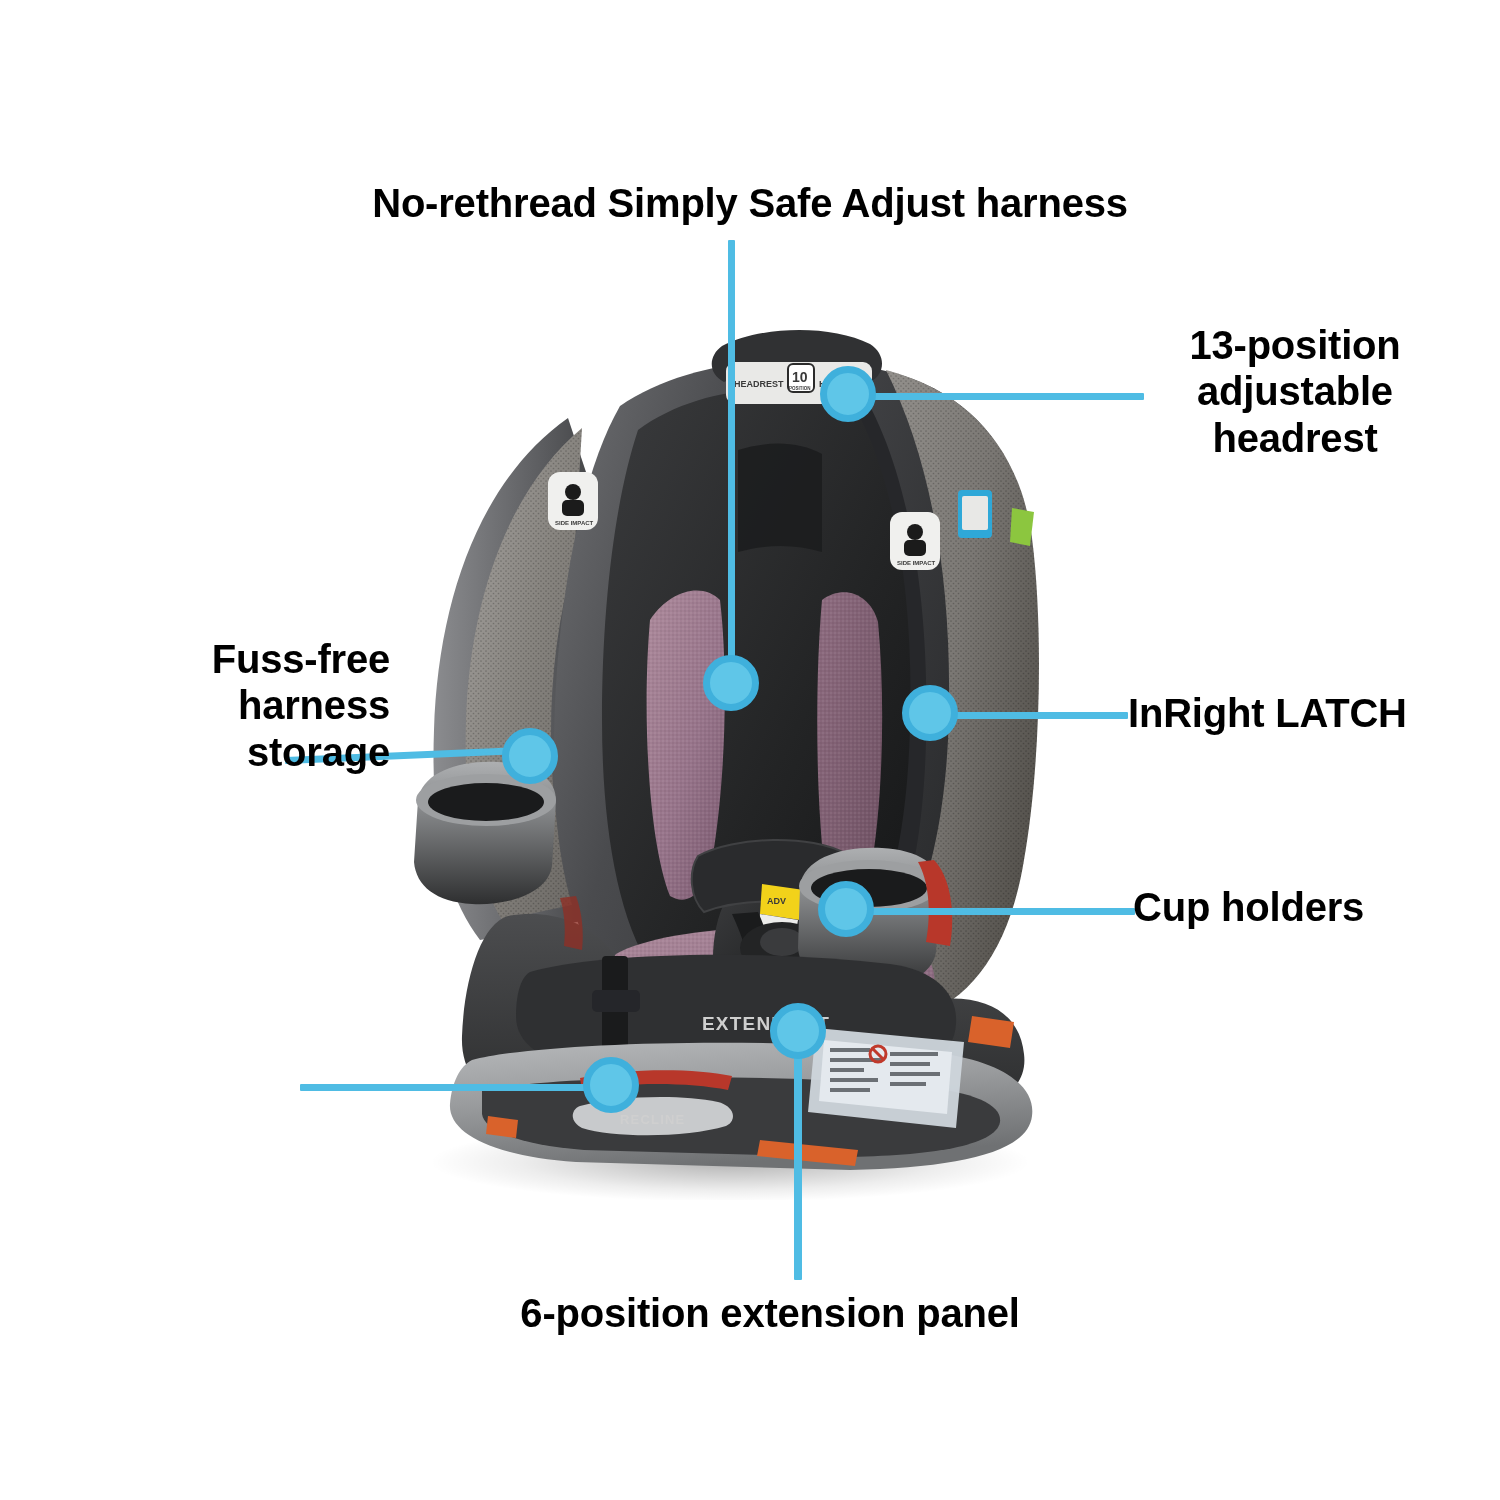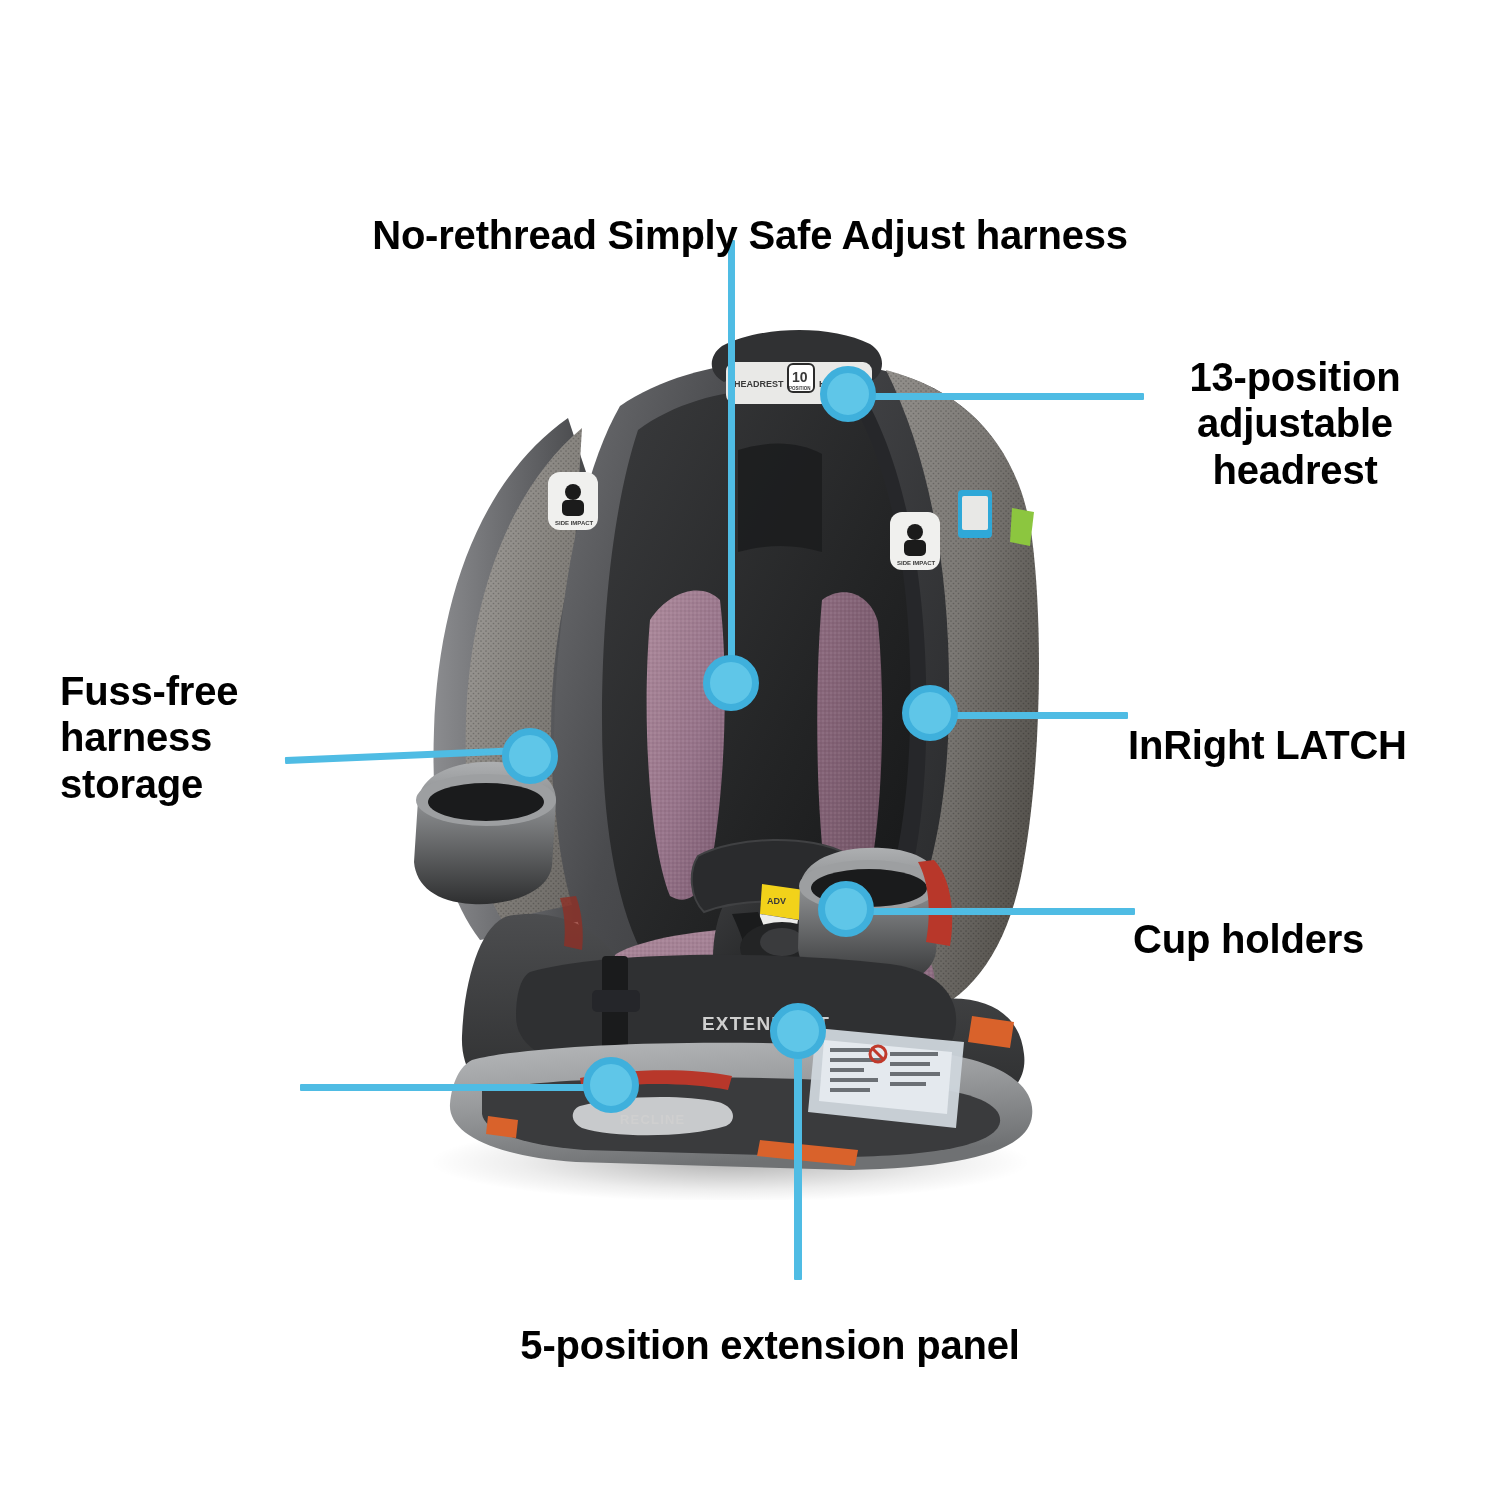--- a/index.html
+++ b/index.html
@@ -21,25 +21,24 @@
   }
 
   
   .callout-label {
     position: absolute;
     color: #000000;
     font-weight: 700;
     line-height: 1.16;
     letter-spacing: -0.2px;
     white-space: pre-line;
-    margin-top: 32px;
   }
   .cl-top      { left: 300px;  top: 180px;  width: 900px; font-size: 40px; text-align: center; }
   .cl-headrest { left: 1145px; top: 322px;  width: 300px; font-size: 40px; text-align: center; }
-  .cl-fuss     { left: 60px;   top: 636px;  width: 330px; font-size: 40px; text-align: left; }
+  .cl-fuss     { left: 60px;   top: 636px;  width: 330px; font-size: 40px; text-align: right; }
   .cl-latch    { left: 1128px; top: 690px;  width: 330px; font-size: 40px; text-align: left; }
   .cl-cup      { left: 1133px; top: 884px;  width: 330px; font-size: 40px; text-align: left; }
   .cl-recline  { left: 70px;   top: 1022px; width: 330px; font-size: 40px; text-align: center; }
   .cl-ext      { left: 420px;  top: 1290px; width: 700px; font-size: 40px; text-align: center; }
 
   
   .leader {
     position: absolute;
     background: #4FBCE4;
   }
@@ -349,15 +348,15 @@
 
   <div class="callout-label cl-fuss">Fuss-free
 harness
 storage</div>
 
   <div class="callout-label cl-latch">InRight LATCH</div>
 
   <div class="callout-label cl-cup">Cup holders</div>
 
 
-  <div class="callout-label cl-ext">5-position extension panel</div>
+  <div class="callout-label cl-ext">6-position extension panel</div>
 
 </div>
 
 </body></html>

